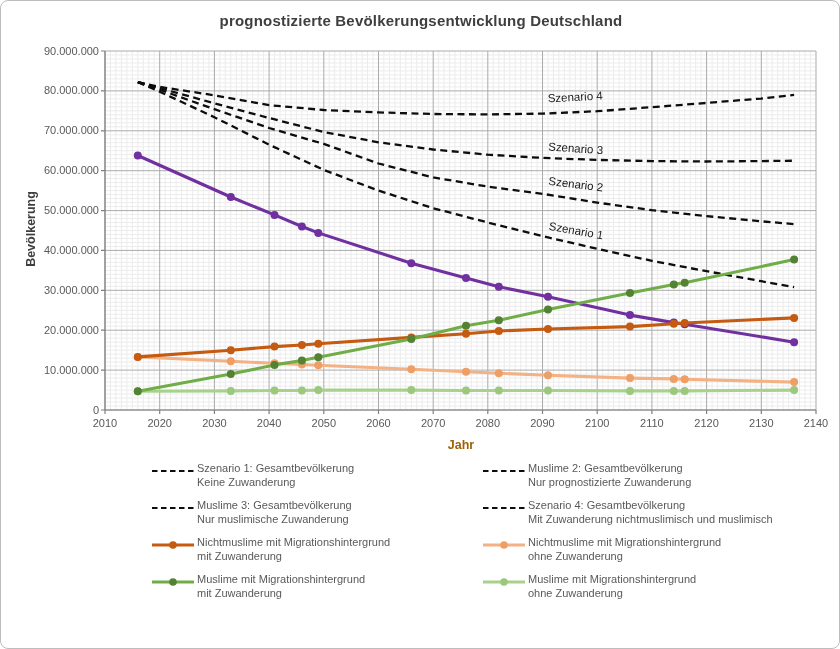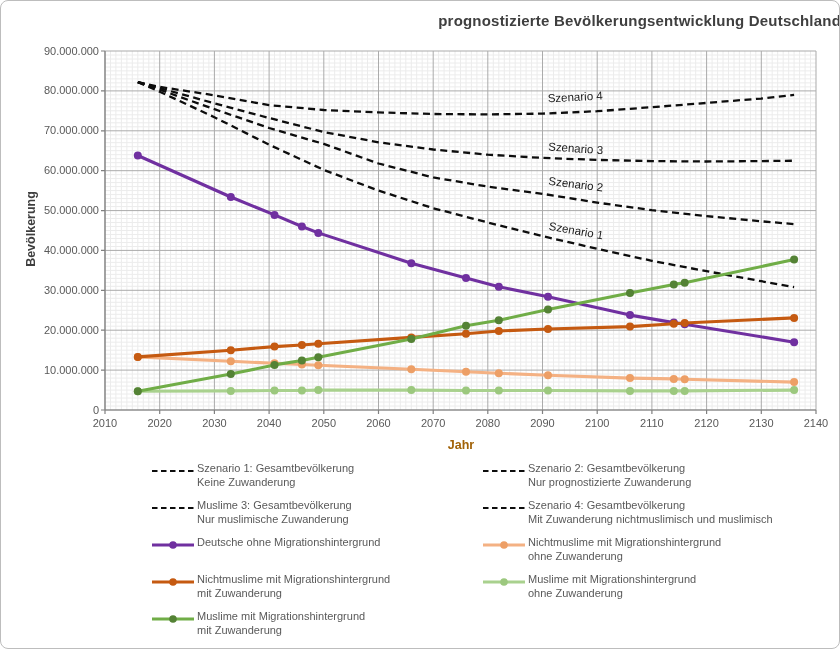--- a/index.html
+++ b/index.html
@@ -2,21 +2,21 @@
 <html><head>
 <meta charset="utf-8">
 <style>
   html,body{margin:0;padding:0;background:#ffffff;}
   body{font-family:"Liberation Sans","DejaVu Sans",sans-serif;}
   #chart-window{
     position:relative;width:840px;height:649px;box-sizing:border-box;
     background:#ffffff;border:1px solid #bdbdbd;border-radius:8px;overflow:hidden;
   }
   #chart-title{
-    position:absolute;top:11px;left:0;width:840px;text-align:right;
+    position:absolute;top:11px;left:0;width:840px;text-align:center;
     font-size:15px;font-weight:bold;color:#3f3f3f;letter-spacing:.2px;
   }
   #y-axis-title{
     position:absolute;top:228px;left:30px;transform:translate(-50%,-50%) rotate(-90deg);
     white-space:nowrap;font-size:12.5px;font-weight:bold;color:#3f3f3f;
   }
   #x-axis-title{
     position:absolute;top:437px;left:460px;transform:translateX(-50%);
     font-size:12.5px;font-weight:bold;color:#a16207;
   }
@@ -178,46 +178,39 @@
           <span class="legend-text"><span>Szenario 1: Gesamtbevölkerung</span><br><span>Keine Zuwanderung</span></span>
         </div>
         <div class="legend-entry">
           <span class="legend-swatch"><svg width="44" height="12">
               <line x1="1" y1="6" x2="43" y2="6" stroke="#0d0d0d" stroke-width="2.2" stroke-dasharray="5.5 3.5"></line>
             </svg></span>
           <span class="legend-text"><span>Muslime 3: Gesamtbevölkerung</span><br><span>Nur muslimische Zuwanderung</span></span>
         </div>
         <div class="legend-entry">
           <span class="legend-swatch"><svg width="44" height="12">
-              <line x1="1" y1="6" x2="43" y2="6" stroke="#7030A0" stroke-width="3"></line>
-              <circle cx="22" cy="6" r="3.8" fill="#7030A0"></circle>
-            </svg></span>
-          <span class="legend-text"><span>Deutsche ohne Migrationshintergrund</span></span>
-        </div>
-        <div class="legend-entry">
-          <span class="legend-swatch"><svg width="44" height="12">
               <line x1="1" y1="6" x2="43" y2="6" stroke="#C55A11" stroke-width="3"></line>
               <circle cx="22" cy="6" r="3.8" fill="#C55A11"></circle>
             </svg></span>
           <span class="legend-text"><span>Nichtmuslime mit Migrationshintergrund</span><br><span>mit Zuwanderung</span></span>
         </div>
         <div class="legend-entry">
           <span class="legend-swatch"><svg width="44" height="12">
               <line x1="1" y1="6" x2="43" y2="6" stroke="#70AD47" stroke-width="3"></line>
               <circle cx="22" cy="6" r="3.8" fill="#548235"></circle>
             </svg></span>
           <span class="legend-text"><span>Muslime mit Migrationshintergrund</span><br><span>mit Zuwanderung</span></span>
         </div>
       </div>
       <div class="legend-col col-1">
         <div class="legend-entry">
           <span class="legend-swatch"><svg width="44" height="12">
               <line x1="1" y1="6" x2="43" y2="6" stroke="#0d0d0d" stroke-width="2.2" stroke-dasharray="5.5 3.5"></line>
             </svg></span>
-          <span class="legend-text"><span>Szenario 2: Gesamtbevölkerung</span><br><span>Nur prognostizierte Zuwanderung</span></span>
+          <span class="legend-text"><span>Muslime 2: Gesamtbevölkerung</span><br><span>Nur prognostizierte Zuwanderung</span></span>
         </div>
         <div class="legend-entry">
           <span class="legend-swatch"><svg width="44" height="12">
               <line x1="1" y1="6" x2="43" y2="6" stroke="#0d0d0d" stroke-width="2.2" stroke-dasharray="5.5 3.5"></line>
             </svg></span>
           <span class="legend-text"><span>Szenario 4: Gesamtbevölkerung</span><br><span>Mit Zuwanderung nichtmuslimisch und muslimisch</span></span>
         </div>
         <div class="legend-entry">
           <span class="legend-swatch"><svg width="44" height="12">
               <line x1="1" y1="6" x2="43" y2="6" stroke="#F4B183" stroke-width="3"></line>

